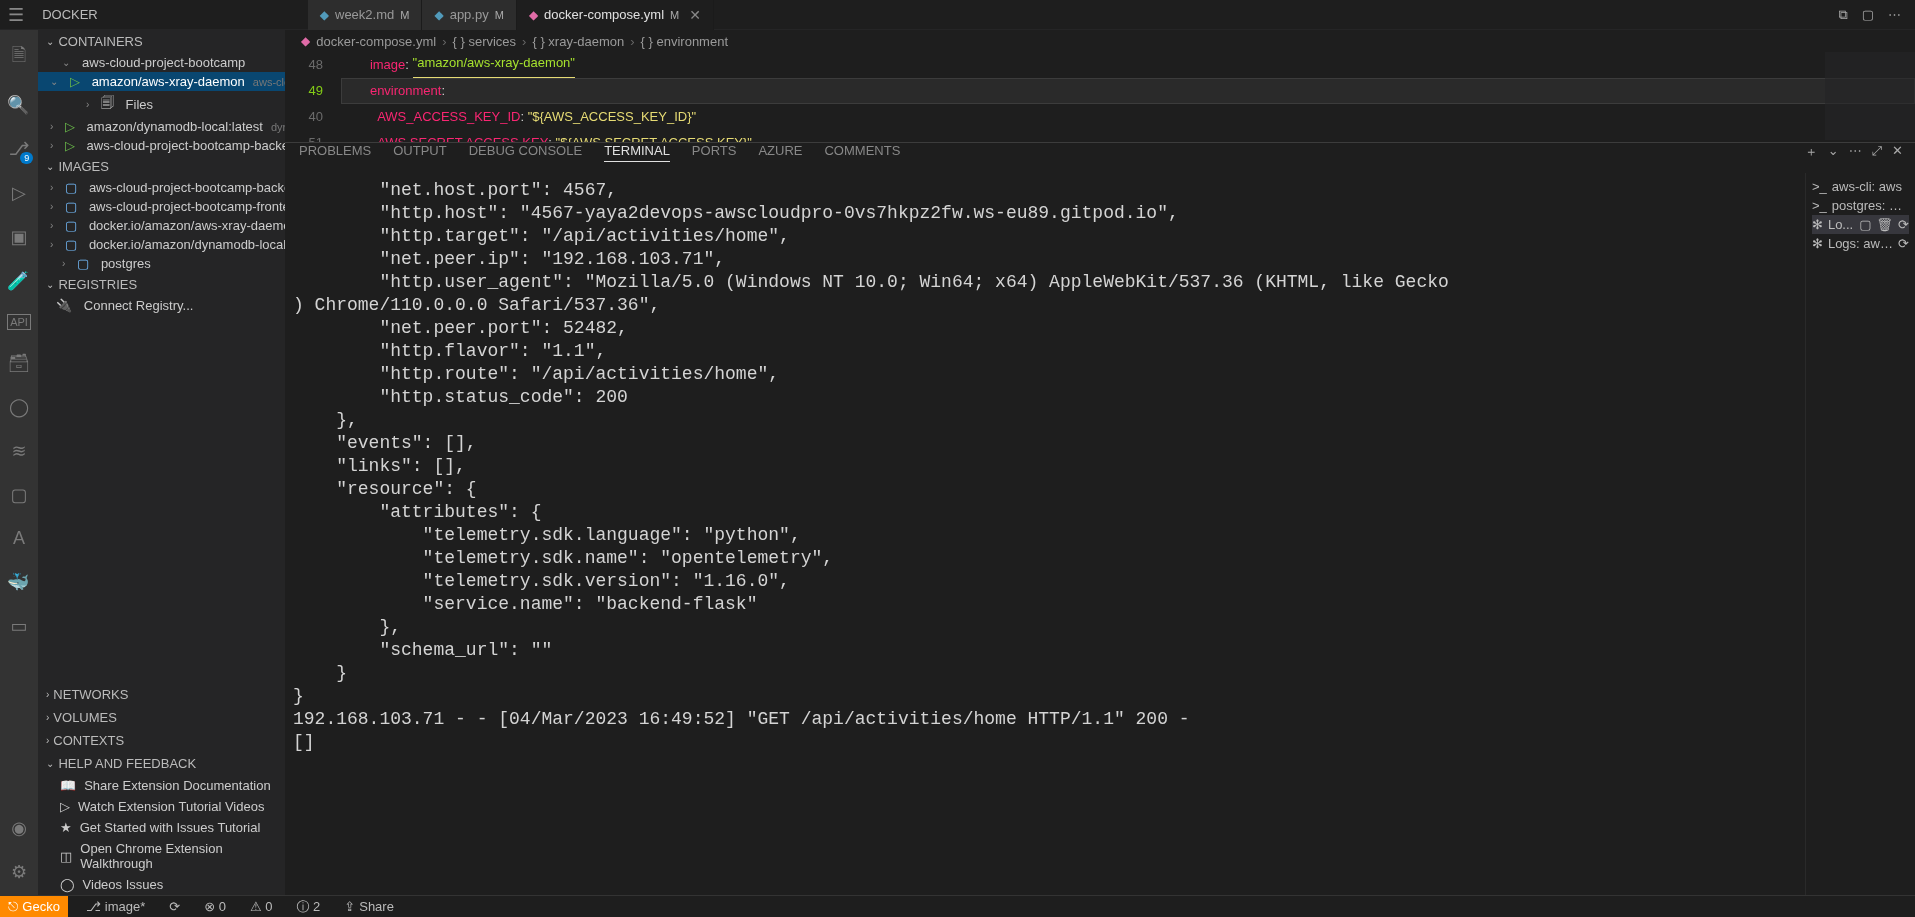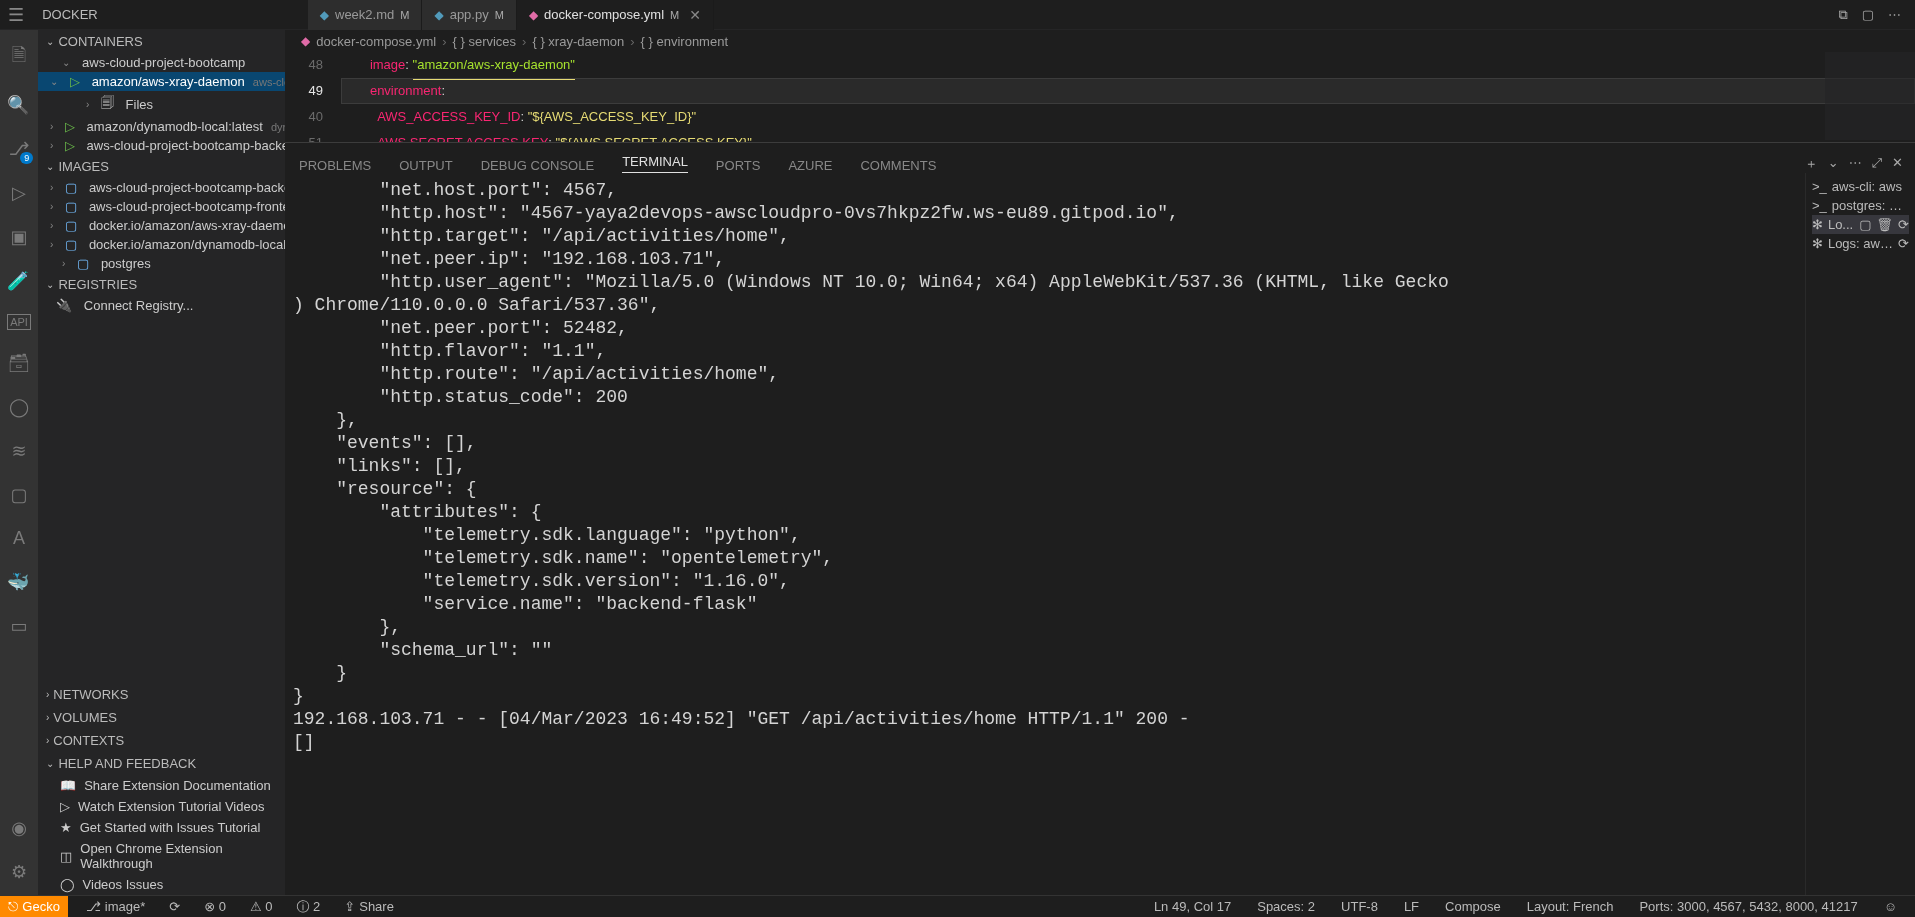--- a/index.html
+++ b/index.html
@@ -30,33 +30,33 @@
 .tree-row{display:flex;align-items:center;padding:2px 4px 2px 8px;gap:4px;color:#ccc;cursor:pointer;white-space:nowrap;overflow:hidden;text-overflow:ellipsis}
 .tree-row.selected{background:#094771;color:#fff}
 .tree-row .indent{display:inline-block}
 .tree-sub{color:#777;font-size:11px;margin-left:4px}
 .help-row{display:flex;align-items:center;padding:3px 8px 3px 22px;gap:8px;cursor:pointer;color:#ccc}
 .editor-panel{flex:1;display:flex;flex-direction:column;min-width:0;background:#1e1e1e}
 .breadcrumb{height:22px;display:flex;align-items:center;padding-left:16px;gap:6px;color:#9a9a9a;font-size:12px}
 .breadcrumb .sep{color:#666}
 .editor{display:flex;height:90px;position:relative;overflow:hidden}
 .gutter{width:56px;text-align:right;padding-right:18px;color:#6b6b6b;font-family:Consolas,monospace;font-size:17px;line-height:26px;padding-top:0}
-.gutter .ln-active{color:#e5e5e5}
+.gutter .ln-active{color:#84cc16}
 .code{flex:1;font-family:Consolas,monospace;font-size:17px;line-height:26px;color:#d4d4d4;position:relative}
 .code .hl-line{position:absolute;left:0;right:0;height:26px;top:26px;background:#2a2a2a;border:1px solid #3c3c3c}
 .code-lines{position:relative;z-index:2}
-.code-line{height:26px;display:flex;align-items:flex-start;white-space:pre}
+.code-line{height:26px;display:flex;align-items:flex-end;white-space:pre}
 .mm{position:absolute;right:0;top:0;width:90px;height:88px;background:#252526;opacity:.6}
 .tok-key{color:#f92672}
 .tok-val{color:#a6e22e}
 .tok-str{color:#e6db74}
 .tok-punc{color:#d4d4d4}
 .underline{border-bottom:1px solid #e6db74;padding-bottom:1px}
 .panel{flex:1;display:flex;flex-direction:column;background:#1e1e1e;border-top:1px solid #3c3c3c;min-height:0}
-.panel-tabs{height:30px;display:flex;align-items:flex-end;gap:28px;padding-left:14px;color:#888;font-size:11px}
+.panel-tabs{height:30px;display:flex;align-items:flex-start;gap:22px;padding-left:14px;color:#888;font-size:11px}
 .panel-tabs .ptab{cursor:pointer;text-transform:uppercase}
 .panel-tabs .ptab.active{color:#e0e0e0;border-bottom:1px solid #e0e0e0;padding-bottom:3px}
 .panel-right{margin-left:auto;display:flex;gap:10px;padding-right:12px;font-size:14px;color:#aaa}
 .term-area{flex:1;display:flex;min-height:0}
 .term{flex:1;padding:6px 4px 6px 8px;font-family:Consolas,'Courier New',monospace;font-size:18px;line-height:23px;color:#d4d4d4;white-space:pre;overflow:hidden}
 .term-side{width:110px;background:#1e1e1e;border-left:1px solid #2a2a2a;padding:4px 6px;font-size:11px;color:#bbb}
 .ts-row{display:flex;align-items:center;gap:5px;padding:2px 0;cursor:pointer}
 .ts-row.active{background:#37373d}
 .statusbar{height:22px;background:#1e1e1e;display:flex;align-items:center;color:#bbb;font-size:12px;border-top:1px solid #333}
 .sb-left{display:flex;align-items:center;gap:12px}
@@ -290,23 +290,13 @@
 <div class="statusbar">
   <div class="sb-left">
     <span class="sb-gitpod">⎋ <span>Gecko</span></span>
     <span class="sb-item">⎇ <span>image*</span></span>
     <span class="sb-item">⟳</span>
     <span class="sb-item">⊗ 0</span>
     <span class="sb-item">⚠ 0</span>
     <span class="sb-item">ⓘ 2</span>
     <span class="sb-item">⇪ <span>Share</span></span>
   </div>
-  <div class="sb-right">
-    <span class="sb-item">Ln 49, Col 17</span>
-    <span class="sb-item">Spaces: 2</span>
-    <span class="sb-item">UTF-8</span>
-    <span class="sb-item">LF</span>
-    <span class="sb-item">Compose</span>
-    <span class="sb-item">Layout: French</span>
-    <span class="sb-item">Ports: 3000, 4567, 5432, 8000, 41217</span>
-    <span class="sb-item">☺</span>
-  </div>
 </div>
 
 </body></html>

